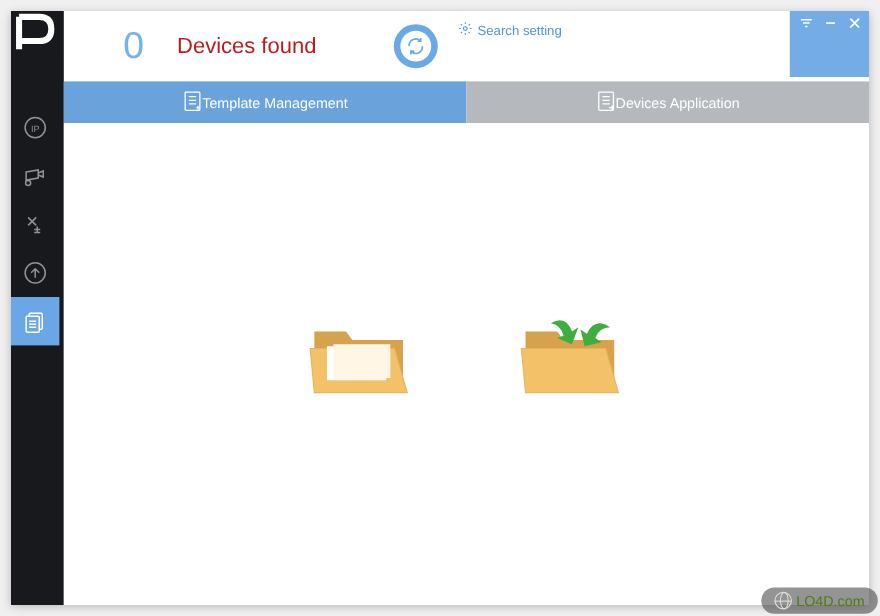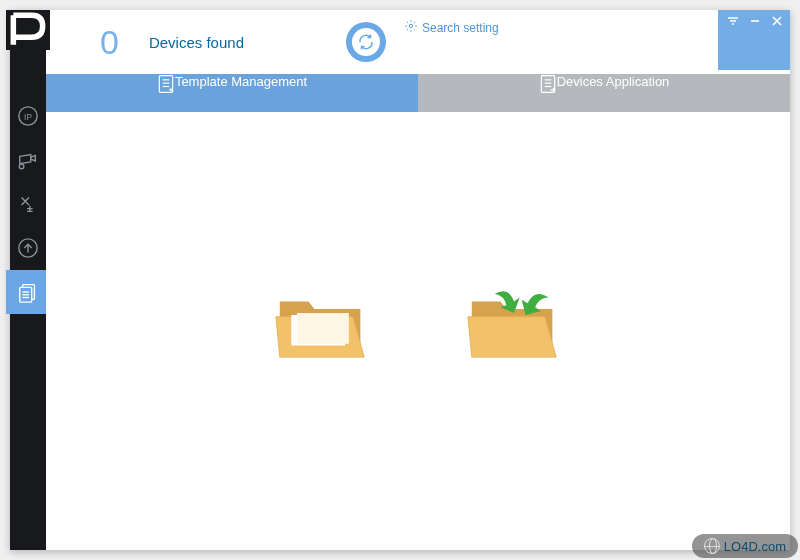--- a/index.html
+++ b/index.html
@@ -1,43 +1,43 @@
 <!DOCTYPE html>
 <html><head>
 <meta charset="utf-8">
 <style>
 html,body{margin:0;padding:0;width:800px;height:560px;overflow:hidden;font-family:"Segoe UI",Arial,sans-serif;background:#f0f0f0}
 .frame{position:relative;width:800px;height:560px;box-sizing:border-box;padding:10px}
 .app{position:relative;width:780px;height:540px;background:#fff;box-shadow:0 2px 8px rgba(0,0,0,.25);display:flex}
-.sidebar{width:36px;background:#17191c;display:flex;flex-direction:column;align-items:center}
+.sidebar{width:48px;background:#17191c;display:flex;flex-direction:column;}
 .logo{width:44px;height:40px;display:flex;align-items:center;justify-content:center;color:#fff;font-weight:700;font-size:20px;background:#17191c}
 .side-spacer{height:44px}
 .side-item{width:44px;height:44px;display:flex;align-items:center;justify-content:center;color:#8e9399;cursor:pointer}
 .side-item.active{background:#6ba6e6;color:#fff}
 .side-item svg{width:22px;height:22px;stroke:currentColor;fill:none;stroke-width:1.5}
 .main{flex:1;display:flex;flex-direction:column;position:relative}
 .header{height:64px;display:flex;align-items:center;position:relative}
 .count{color:#78b2ec;font-size:34px;font-weight:400;margin-left:54px;margin-right:30px}
-.devices{color:#0369a1;font-size:15px}
+.devices{color:#b91c1c;font-size:20px}
 .refresh{position:absolute;left:300px;top:12px;width:40px;height:40px;border-radius:50%;background:#6aa8e6;display:flex;align-items:center;justify-content:center;cursor:pointer}
 .refresh-inner{width:28px;height:28px;border-radius:50%;background:#fff;display:flex;align-items:center;justify-content:center}
 .refresh-inner svg{width:18px;height:18px;stroke:#6aa8e6;fill:none;stroke-width:2}
 .search-setting{position:absolute;left:358px;top:9px;display:flex;align-items:center;color:#4f94d6;font-size:12px;cursor:pointer}
 .search-setting svg{width:14px;height:14px;stroke:#4f94d6;fill:none;margin-right:4px;stroke-width:1.6}
 .titlebar{position:absolute;right:0;top:0;width:72px;height:60px;background:#74ade5;display:flex;align-items:flex-start;justify-content:flex-end;padding:4px 6px;box-sizing:border-box;gap:8px}
 .titlebar span{color:#fff;cursor:pointer;font-size:12px;line-height:12px;display:inline-flex;align-items:center;justify-content:center;width:14px;height:14px}
 .tabs{display:flex;height:38px}
-.tab{flex:1;display:flex;align-items:flex-start;justify-content:center;font-size:13px;cursor:pointer}
+.tab{flex:1;display:flex;align-items:center;justify-content:center;font-size:13px;cursor:pointer}
 .tab.active{background:#6aa3db;color:#fff}
 .tab.inactive{background:#b5b9be;color:#fff}
 .tab svg{width:18px;height:20px;stroke:#fff;fill:none;stroke-width:1.4}
 .content{flex:1;position:relative;background:#fff}
 .folders{position:absolute;top:176px;left:0;right:0;display:flex;justify-content:center;gap:96px}
 .folder{width:96px;height:78px;cursor:pointer}
-.watermark{position:absolute;right:2px;bottom:2px;padding:4px 12px;border-radius:14px;background:rgba(60,60,60,.55);color:#0c4a6e;font-size:13px;display:flex;align-items:center;gap:4px}
+.watermark{position:absolute;right:2px;bottom:2px;padding:4px 12px;border-radius:14px;background:rgba(60,60,60,.55);color:#4d7c0f;font-size:13px;display:flex;align-items:center;gap:4px}
 .watermark .globe{width:14px;height:14px;border:1.5px solid #ddd;border-radius:50%;position:relative}
 .watermark .globe::before{content:"";position:absolute;left:50%;top:-1px;bottom:-1px;width:6px;margin-left:-3px;border:1.5px solid #ddd;border-radius:50%}
 .watermark .globe::after{content:"";position:absolute;left:-1px;right:-1px;top:50%;height:0;border-top:1.5px solid #ddd}
 </style>
 </head>
 <body>
 
 <div class="frame">
 <div class="app">
 

